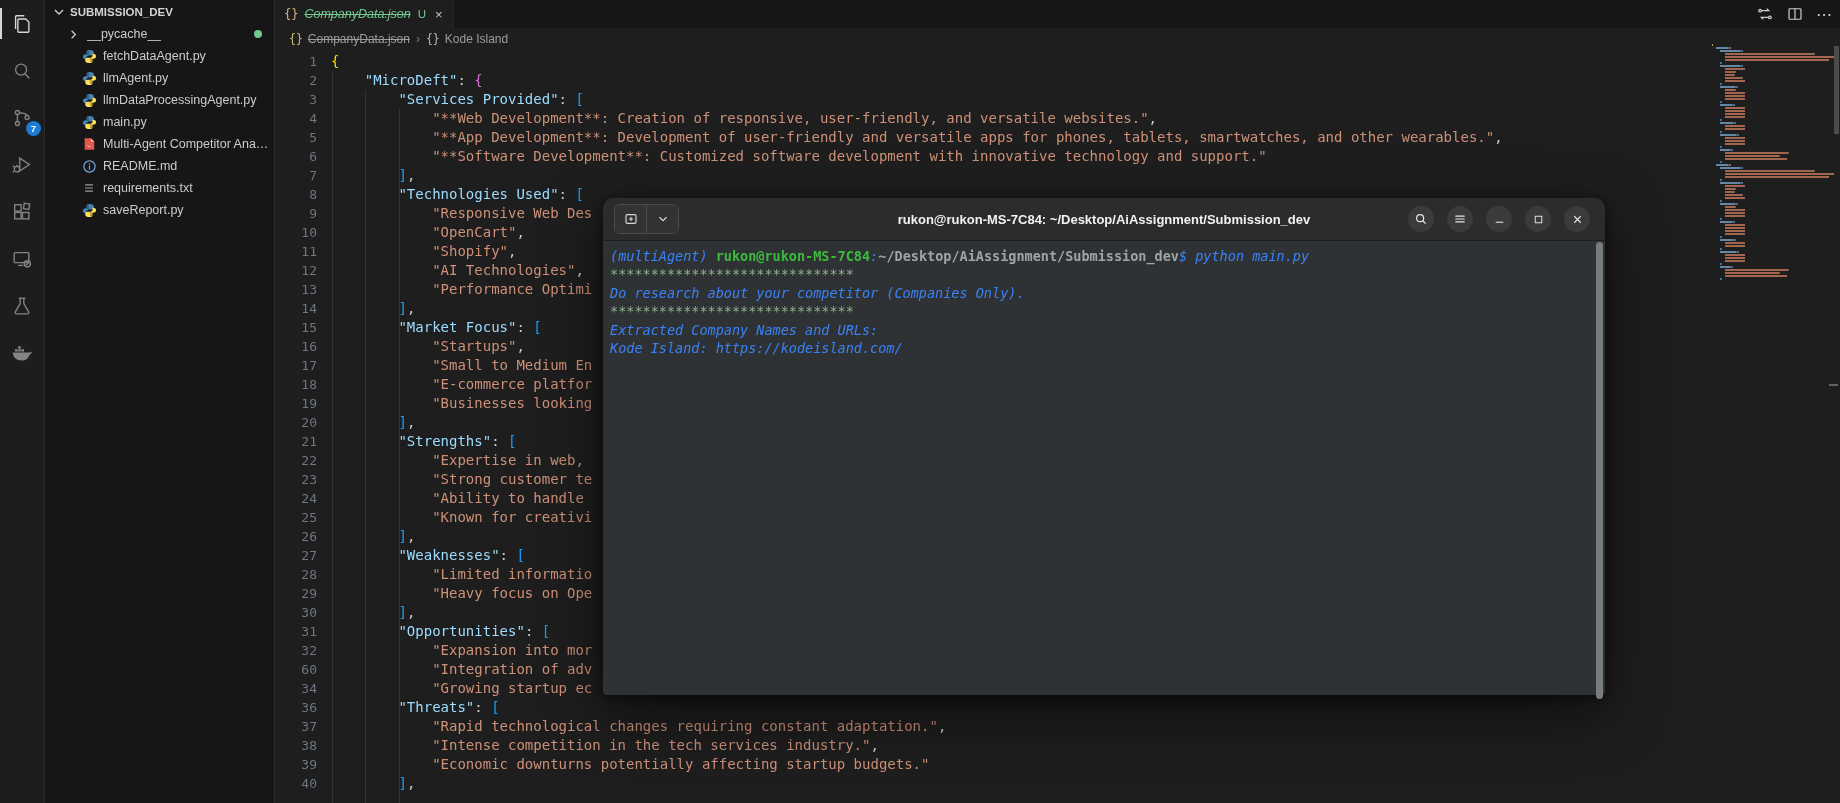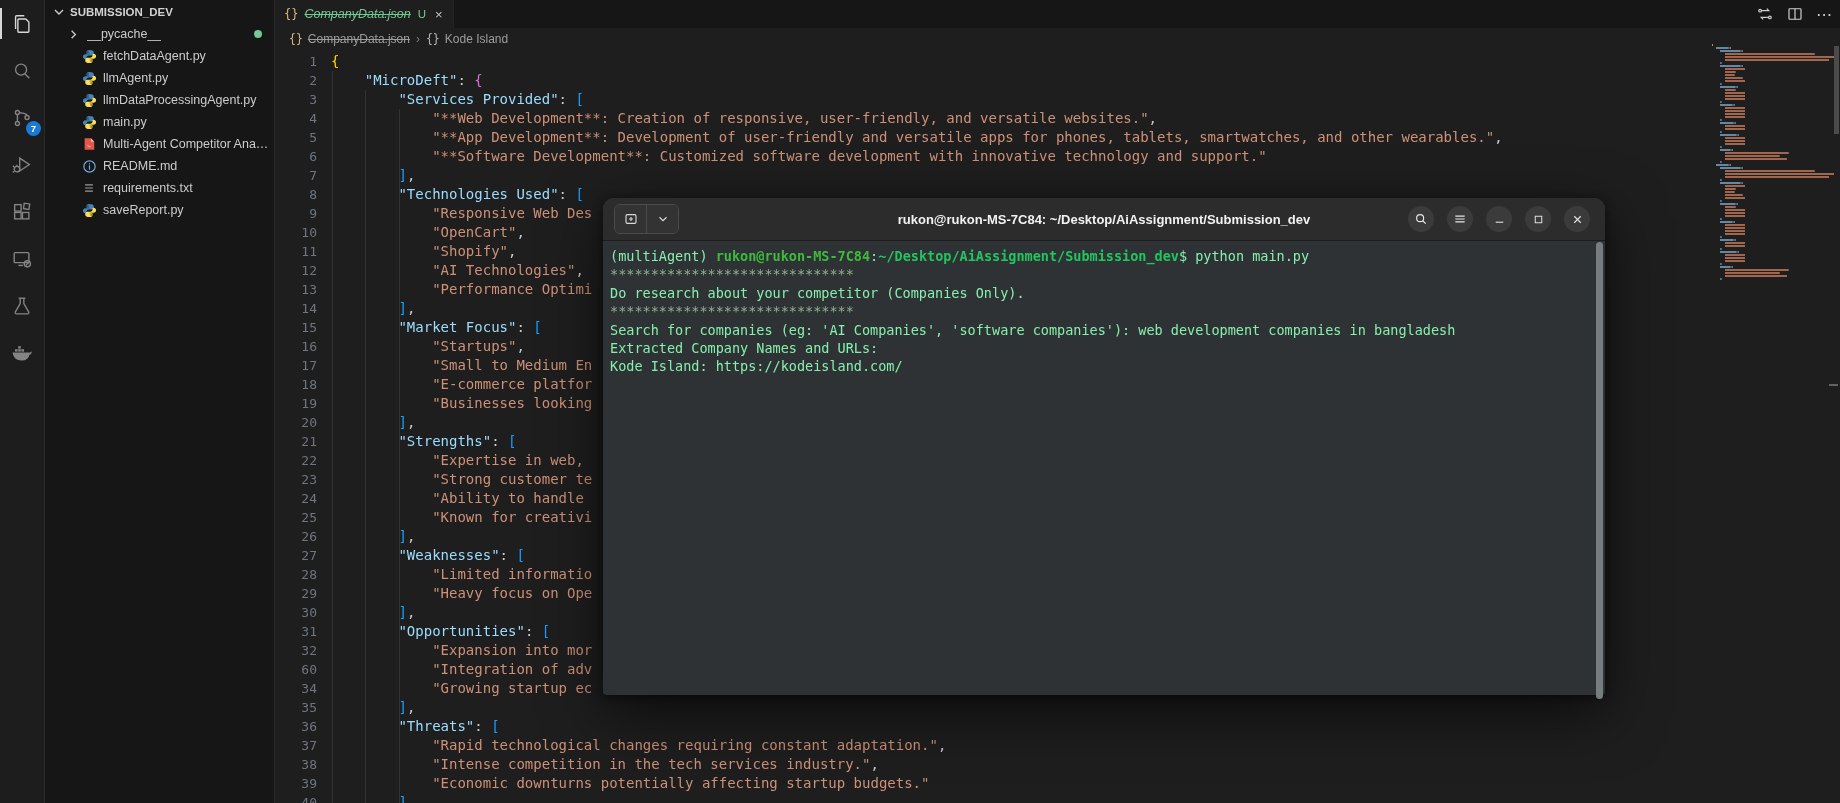--- a/index.html
+++ b/index.html
@@ -73,21 +73,21 @@
     border-bottom:1px solid #1d1d1d;display:flex;align-items:center;}
   #term-title{position:absolute;left:0;right:0;text-align:center;font-weight:bold;font-size:13px;color:#f2f2f2;pointer-events:none;}
   .th-left{display:flex;margin-left:11px;border:1px solid #4b4b4b;border-radius:6px;overflow:hidden;}
   .th-btn{width:31px;height:28px;display:flex;align-items:center;justify-content:center;color:#d8d8d8;cursor:pointer;background:#333333;}
   .th-btn + .th-btn{border-left:1px solid #4b4b4b;}
   .th-right{margin-left:auto;display:flex;align-items:center;gap:13px;margin-right:15px;}
   .th-circle{width:26px;height:26px;border-radius:50%;background:#3b3b3b;color:#e6e6e6;display:flex;
     align-items:center;justify-content:center;cursor:pointer;font-size:13px;}
   #term-body{position:relative;height:454px;padding:6px 14px 0 7px;font-size:13.5px;line-height:18.4px;color:#d3d7cf;overflow:hidden;}
   .t-line{white-space:pre;}
-  .t-d{color:#86efac;} .t-g{color:#3dbb3d;font-weight:bold;} .t-b{color:#22c55e;font-weight:bold;}
+  .t-d{color:#3b82f6;font-style:italic;} .t-g{color:#3dbb3d;font-weight:bold;} .t-b{color:#a3a3a3;font-weight:bold;}
   .t-a{color:#8fb08f;}
   #term-scroll{position:absolute;right:2px;top:1px;bottom:2px;width:7px;border-radius:4px;background:#777d7f;cursor:pointer;}
 
   svg{display:block;}
 </style>
 </head>
 <body>
 
 <div id="app">
 
@@ -312,21 +312,20 @@
           <div class="code-line"><span class="ln">25</span><span class="tok-p">            </span><span class="tok-s">"Known for creativi</span></div>
           <div class="code-line"><span class="ln">26</span><span class="tok-p">        </span><span class="tok-b3">]</span><span class="tok-p">,</span></div>
           <div class="code-line"><span class="ln">27</span><span class="tok-p">        </span><span class="tok-k">"Weaknesses"</span><span class="tok-p">: </span><span class="tok-b3">[</span></div>
           <div class="code-line"><span class="ln">28</span><span class="tok-p">            </span><span class="tok-s">"Limited informatio</span></div>
           <div class="code-line"><span class="ln">29</span><span class="tok-p">            </span><span class="tok-s">"Heavy focus on Ope</span></div>
           <div class="code-line"><span class="ln">30</span><span class="tok-p">        </span><span class="tok-b3">]</span><span class="tok-p">,</span></div>
           <div class="code-line"><span class="ln">31</span><span class="tok-p">        </span><span class="tok-k">"Opportunities"</span><span class="tok-p">: </span><span class="tok-b3">[</span></div>
           <div class="code-line"><span class="ln">32</span><span class="tok-p">            </span><span class="tok-s">"Expansion into mor</span></div>
           <div class="code-line"><span class="ln">60</span><span class="tok-p">            </span><span class="tok-s">"Integration of adv</span></div>
           <div class="code-line"><span class="ln">34</span><span class="tok-p">            </span><span class="tok-s">"Growing startup ec</span></div>
-          <div class="code-line"><span class="ln">35</span><span class="tok-p">        </span><span class="tok-b3">]</span><span class="tok-p">,</span></div>
           <div class="code-line"><span class="ln">36</span><span class="tok-p">        </span><span class="tok-k">"Threats"</span><span class="tok-p">: </span><span class="tok-b3">[</span></div>
           <div class="code-line"><span class="ln">37</span><span class="tok-p">            </span><span class="tok-s">"Rapid technological changes requiring constant adaptation."</span><span class="tok-p">,</span></div>
           <div class="code-line"><span class="ln">38</span><span class="tok-p">            </span><span class="tok-s">"Intense competition in the tech services industry."</span><span class="tok-p">,</span></div>
           <div class="code-line"><span class="ln">39</span><span class="tok-p">            </span><span class="tok-s">"Economic downturns potentially affecting startup budgets."</span></div>
           <div class="code-line"><span class="ln">40</span><span class="tok-p">        </span><span class="tok-b3">]</span><span class="tok-p">,</span></div>
         </div>
     </div>
 
     <div id="minimap">
         <div class="mm-row">
@@ -753,21 +752,20 @@
             </svg>
         </span>
       </div>
     </div>
     <div id="term-body" class="mono">
       <div id="term-lines">
           <div class="t-line"><span class="t-d">(multiAgent) </span><span class="t-g">rukon@rukon-MS-7C84</span><span class="t-d">:</span><span class="t-b">~/Desktop/AiAssignment/Submission_dev</span><span class="t-d">$ python main.py</span></div>
           <div class="t-line"><span class="t-a">******************************</span></div>
           <div class="t-line"><span class="t-d">Do research about your competitor (Companies Only).</span></div>
           <div class="t-line"><span class="t-a">******************************</span></div>
-          <div class="t-line"><span class="t-d">Search for companies (eg: 'AI Companies', 'software companies'): web development companies in bangladesh</span></div>
           <div class="t-line"><span class="t-d">Extracted Company Names and URLs:</span></div>
           <div class="t-line"><span class="t-d">Kode Island: https://kodeisland.com/</span></div>
         </div>
       <div id="term-scroll"></div>
     </div>
   </div>
 
 </div>
 
 </body></html>

